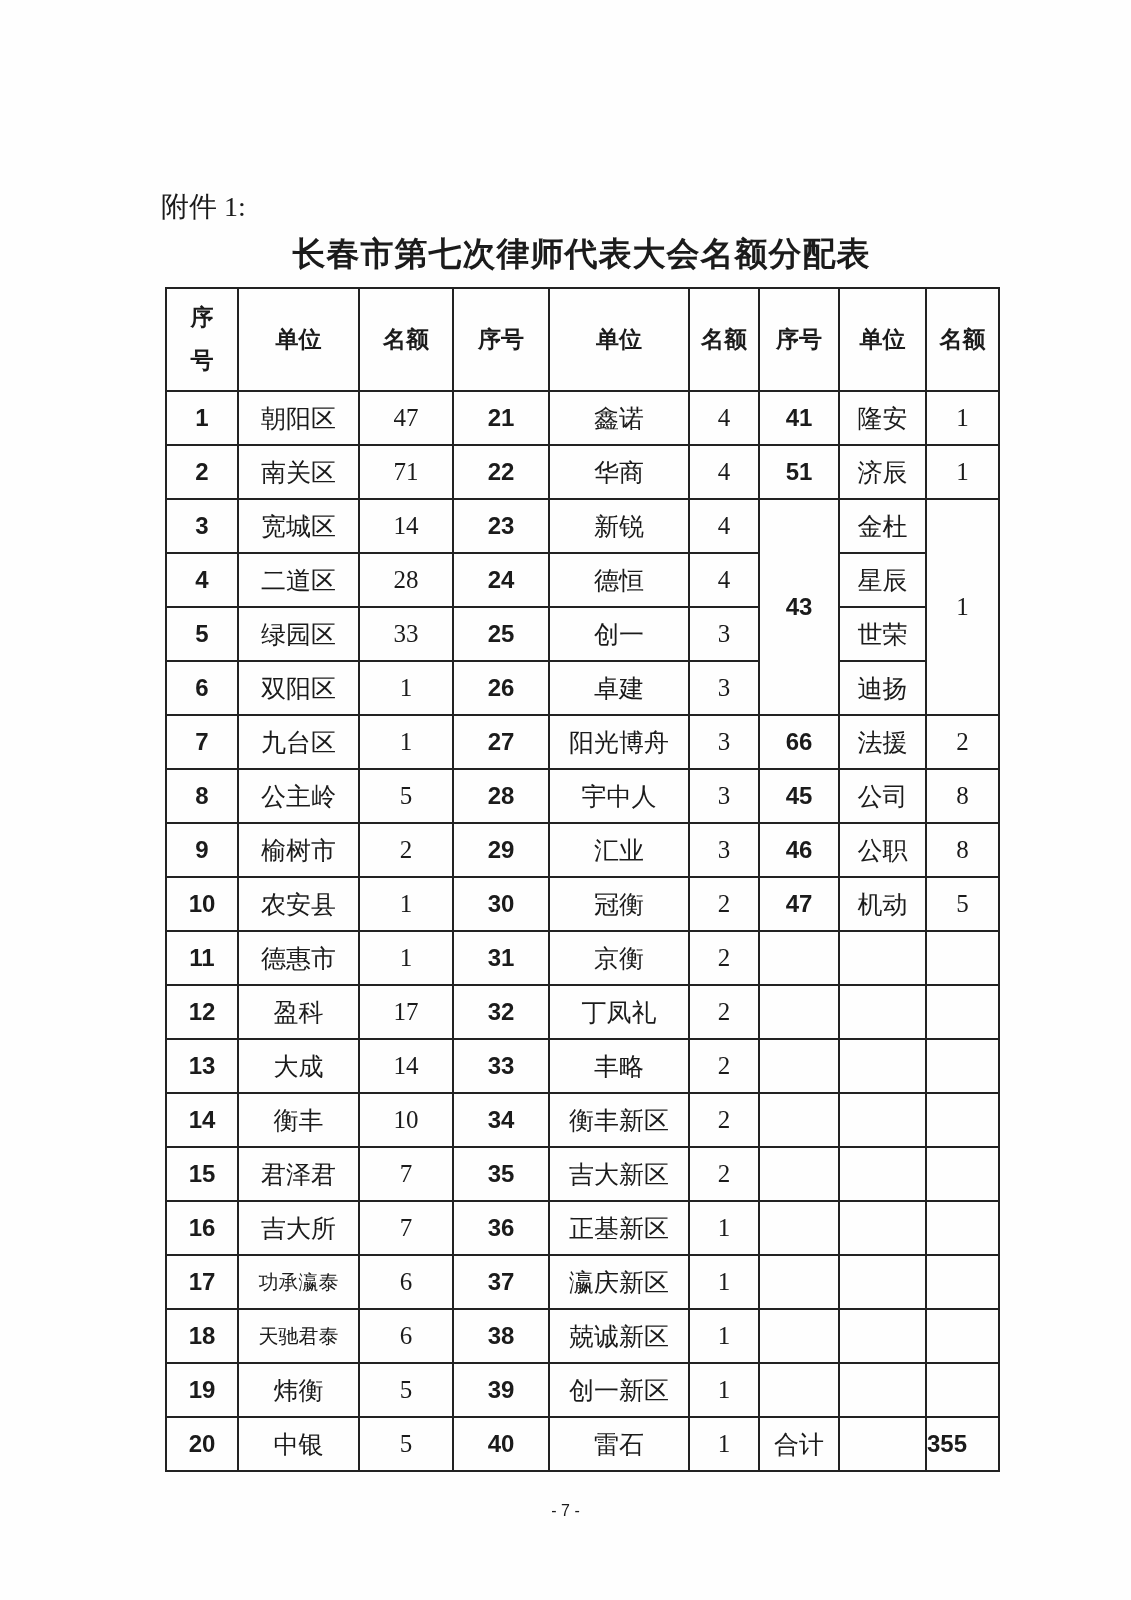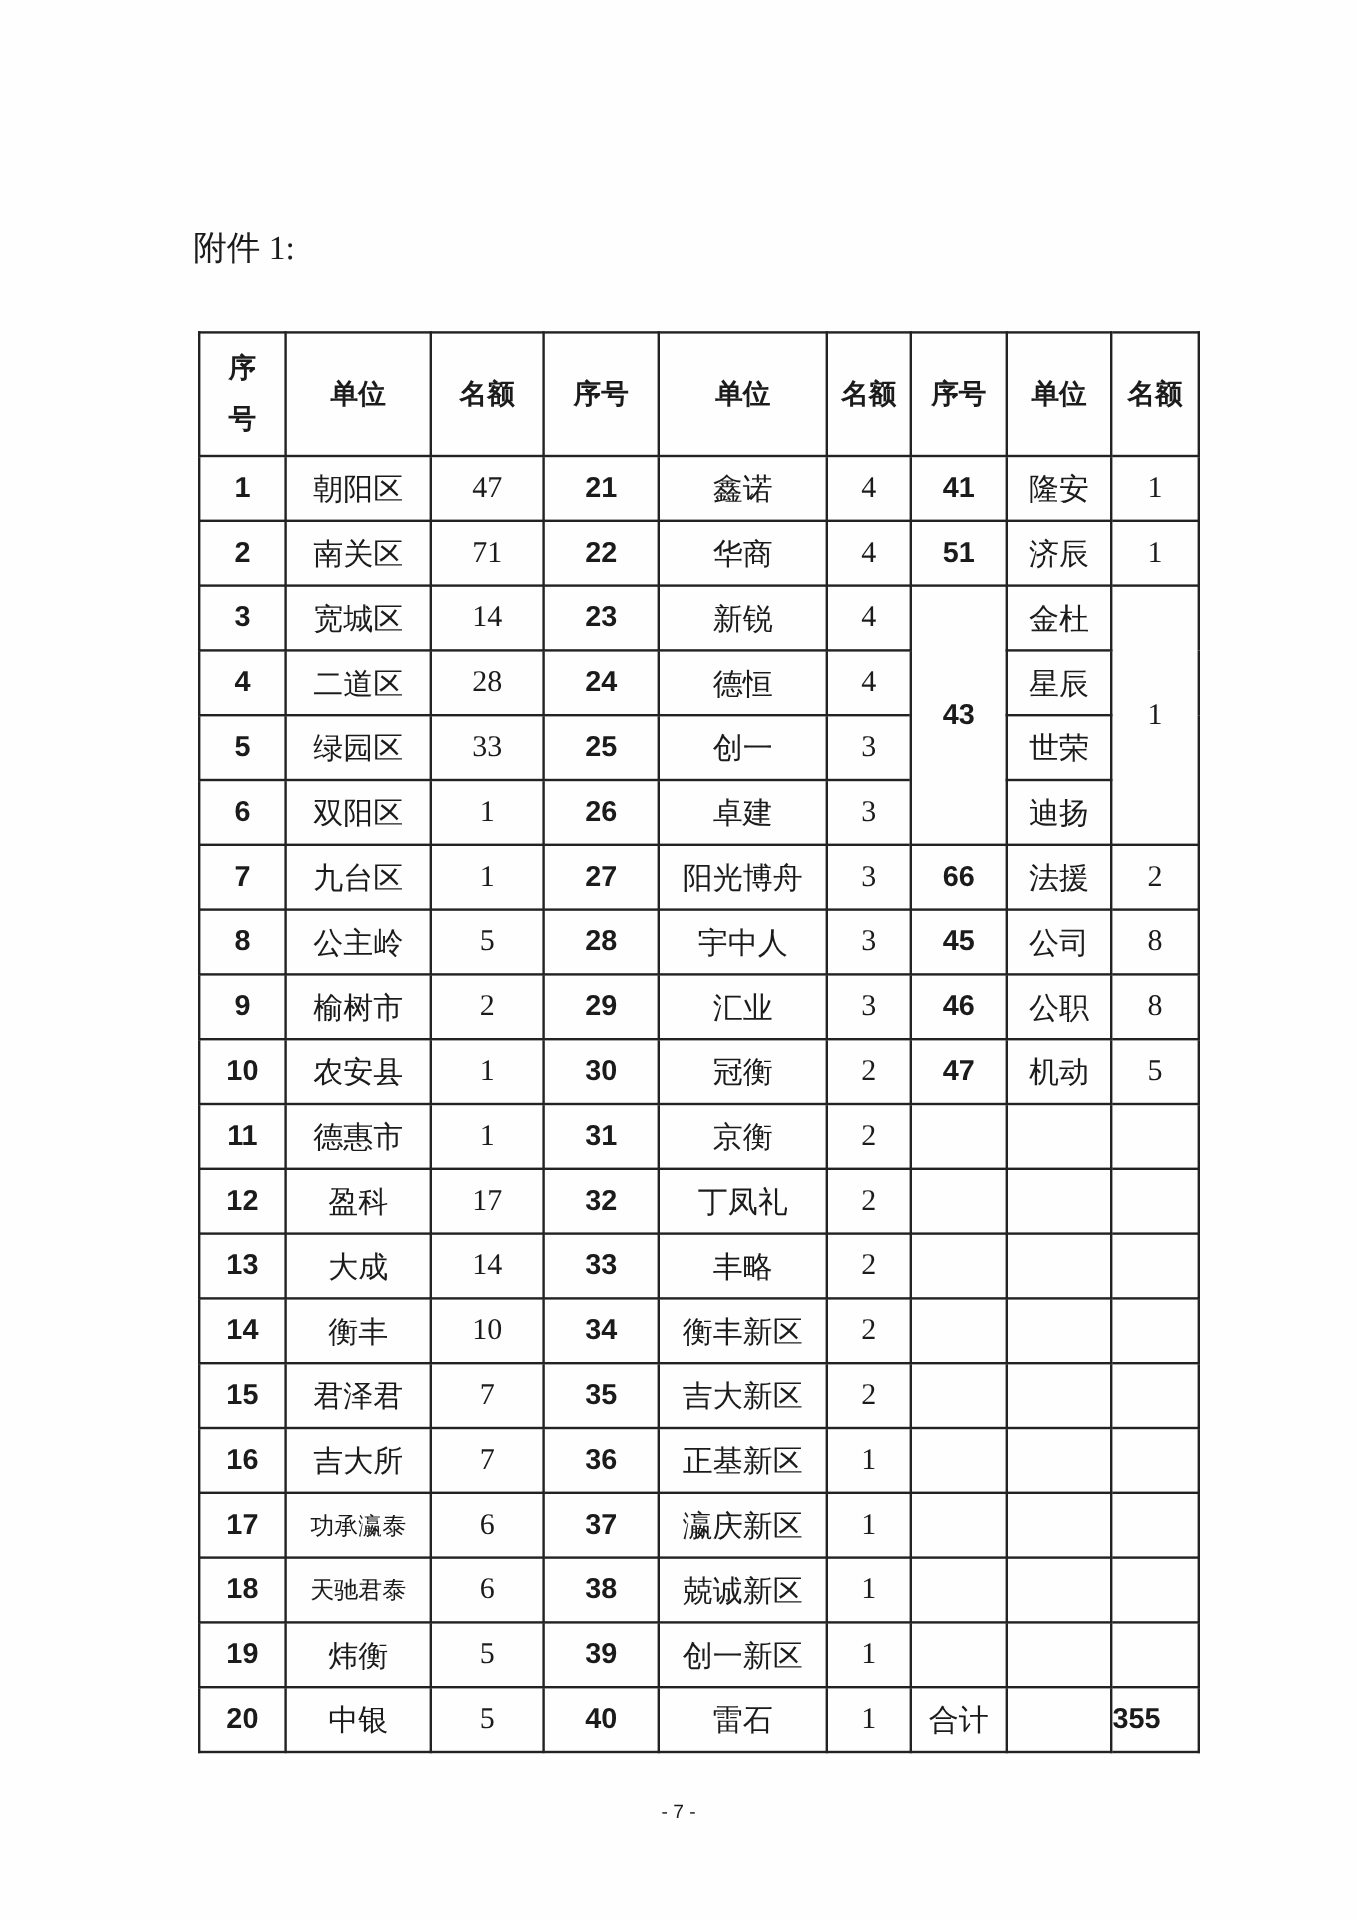--- a/index.html
+++ b/index.html
@@ -31,21 +31,21 @@
     text-align: center;
     font-family: "Liberation Sans", sans-serif;
     font-weight: 700;
     font-size: 33px;
     letter-spacing: 1px;
     white-space: nowrap;
   }
   table.alloc {
     position: absolute;
     left: 165px;
-    top: 276px;
+    top: 287px;
     width: 833px;
     border-collapse: collapse;
     table-layout: fixed;
   }
   table.alloc th, table.alloc td {
     border: 2px solid #222222;
     padding: 0;
     vertical-align: middle;
     overflow: hidden;
   }
@@ -103,20 +103,21 @@
     color: #1b1b1b;
   }
 </style>
 </head>
 <body>
 
 <div class="page">
 
   <div class="attach">附件 1:</div>
 
+  <div class="doc-title">长春市第七次律师代表大会名额分配表</div>
 
   <table class="alloc">
     <colgroup>
       <col style="width:72px">
         <col style="width:121px">
         <col style="width:94px">
       <col style="width:96px">
         <col style="width:140px">
         <col style="width:70px">
       <col style="width:80px">

